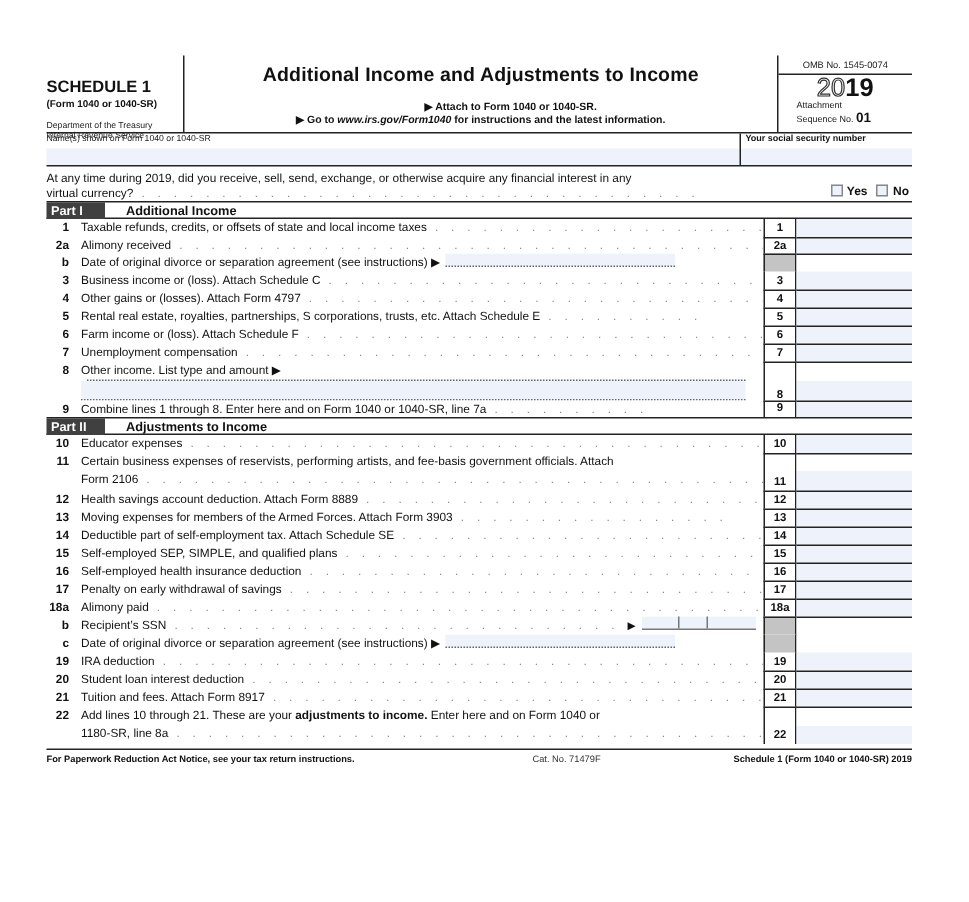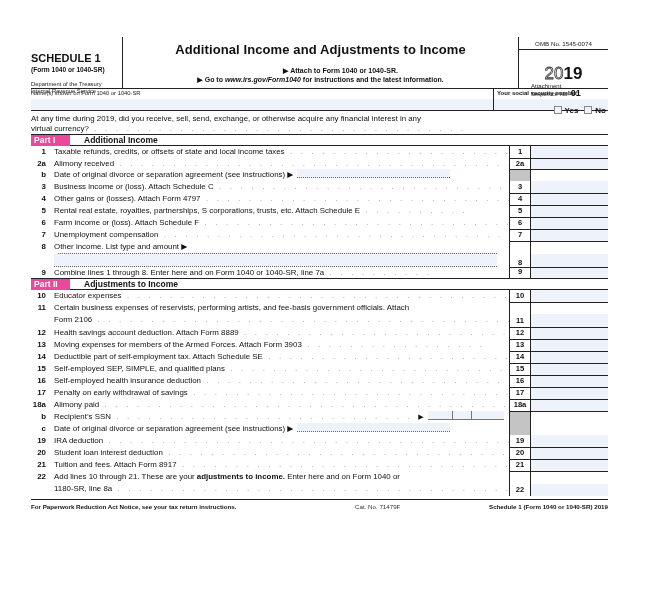--- a/index.html
+++ b/index.html
@@ -14,43 +14,43 @@
   .sched { font-weight: bold; font-size: 11px; line-height: 12px; margin-top: 14px; }
   .sched-sub { font-weight: bold; font-size: 6.6px; margin-top: 2px; }
   .dept { font-size: 5.8px; line-height: 7px; margin-top: 8px; color: #222; }
   .hdr-mid { flex: 1; text-align: center; padding-top: 5px; }
   .title { font-weight: bold; font-size: 13px; letter-spacing: 0.1px; }
   .attach { font-weight: bold; font-size: 7px; margin-top: 10px; padding-left: 40px; }
   .goto { font-weight: bold; font-size: 7px; margin-top: 1px; }
   .goto i { font-style: italic; }
   .hdr-right { width: 90px; border-left: 1px solid #222; }
   .omb { font-size: 6.2px; text-align: center; height: 13px; line-height: 13px; border-bottom: 1px solid #222; color: #222; }
-  .year { text-align: center; font-size: 17px; font-weight: bold; line-height: 18px; margin-top: 15px; }
+  .year { text-align: center; font-size: 17px; font-weight: bold; line-height: 18px; margin-top: 0; }
   .year .outline { color: #fff; -webkit-text-stroke: 0.8px #333; font-weight: normal; }
   .seq { font-size: 6px; line-height: 6.5px; padding-left: 12px; color: #222; }
   .seq b { font-size: 9px; color: #111; }
 
   
   .name-row { display: flex; height: 22px; border-bottom: 1px solid #222; }
   .name-cell { flex: 1; position: relative; }
   .name-cell .lbl { font-size: 5.8px; color: #222; position: absolute; top: 1px; left: 0; }
   .name-cell .fill { position: absolute; left: 0; right: 0; top: 10px; bottom: 0; background: #eef2fb; }
   .ssn-cell { width: 115px; border-left: 1px solid #222; position: relative; }
   .ssn-cell .lbl { font-size: 6px; font-weight: bold; position: absolute; top: 1px; left: 3px; }
   .ssn-cell .fill { position: absolute; left: 0; right: 0; top: 10px; bottom: 0; background: #eef2fb; }
 
   
   .vc { height: 24px; font-size: 7.9px; line-height: 10px; padding-top: 3px; position: relative; border-bottom: 1px solid #222; }
   .vc .dots { color: #888; letter-spacing: 3.2px; }
-  .yesno { position: absolute; right: 2px; bottom: 18px; font-weight: bold; font-size: 8px; display: flex; gap: 6px; }
+  .yesno { position: absolute; right: 2px; bottom: 1px; font-weight: bold; font-size: 8px; display: flex; gap: 6px; }
   .cb { display: inline-block; width: 8px; height: 8px; border: 1px solid #888; background: #eef2fb; vertical-align: -1px; margin-right: 3px; }
 
   
   .part { height: 11px; display: flex; align-items: center; border-bottom: 1px solid #222; }
-  .part-tag { background: #ec4899; color: #fff; font-weight: bold; font-size: 8.5px; padding: 0 5px 0 3px; height: 11px; line-height: 11px; width: 39px; }
+  .part-tag { background: #404040; color: #fff; font-weight: bold; font-size: 8.5px; padding: 0 5px 0 3px; height: 11px; line-height: 11px; width: 39px; }
   .part-title { font-weight: bold; font-size: 8.5px; margin-left: 14px; }
 
   
   .line { display: flex; position: relative; font-size: 7.9px; }
   .num { width: 23px; text-align: right; font-weight: bold; padding-right: 8px; flex: none; }
   .desc { flex: 1; position: relative; overflow: hidden; white-space: nowrap; }
   .desc .dots { color: #888; letter-spacing: 3.2px; }
   .box-num { width: 22px; border-left: 1px solid #222; border-right: 1px solid #222; text-align: center; font-weight: bold; font-size: 7.6px; flex: none; display: flex; align-items: flex-end; justify-content: center; }
   .box-val { width: 77px; flex: none; background: #eef2fb; }
   .box-num.bt, .box-val.bt { border-top: 1px solid #222; }

